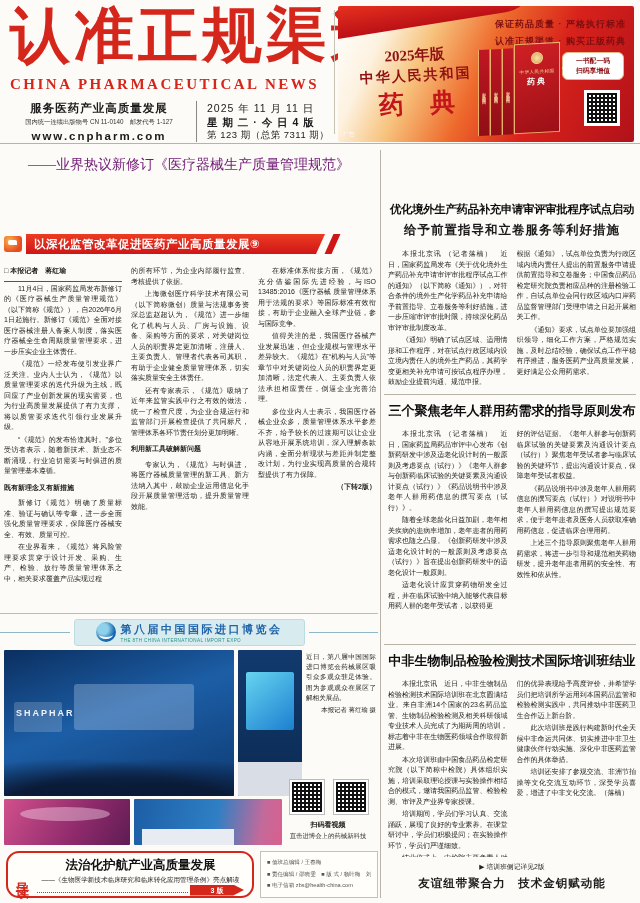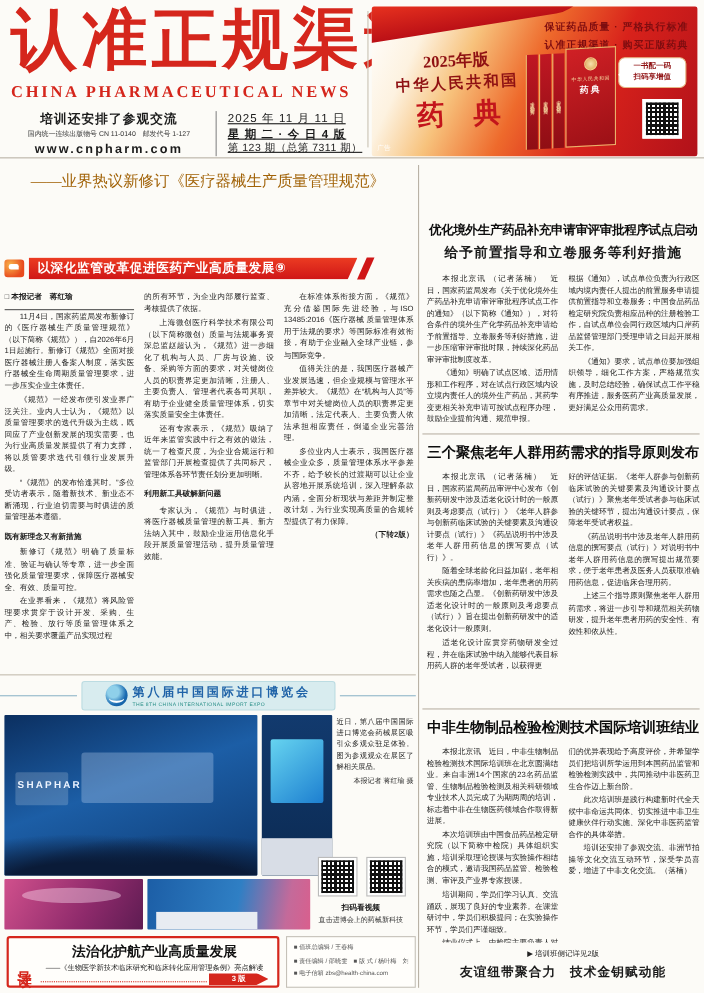--- a/index.html
+++ b/index.html
@@ -10,21 +10,21 @@
 
   
   .masthead{left:10px;top:6px;width:322px;height:134px;}
   .mh-title{font-size:60px;line-height:1;font-weight:900;color:#d5261c;letter-spacing:4px;white-space:nowrap;}
   .mh-en{margin-top:10px;font-size:15px;font-weight:bold;color:#d5261c;letter-spacing:2.5px;white-space:nowrap;}
   .mh-info{margin-top:8px;display:flex;align-items:stretch;}
   .mh-left{width:178px;text-align:center;}
   .mh-sup{font-size:11.5px;font-weight:bold;letter-spacing:1px;}
   .mh-pub{font-size:6.3px;color:#333;margin-top:2px;white-space:nowrap;}
   .mh-web{font-size:11.5px;font-weight:bold;letter-spacing:2px;margin-top:3px;}
-  .mh-right{border-left:1px solid #888;margin-left:8px;padding-left:10px;text-align:left;text-decoration:underline;}
+  .mh-right{border-left:1px solid #888;margin-left:8px;padding-left:10px;text-align:left;}
   .mh-right div{font-size:10.5px;letter-spacing:1px;line-height:1.35;}
   .mh-right .b{font-weight:bold;}
   .mh-right .s{font-size:9.5px;letter-spacing:0.5px;}
   .vline-mh{left:334px;top:10px;width:1px;height:124px;background:#c9c2b4;}
 
   
   .ad{left:338px;top:6px;width:296px;height:136px;overflow:hidden;border-radius:2px;
       background:linear-gradient(115deg,#ffffff 0%,#fdf2e0 16%,#f7c27c 30%,#ee6a2c 48%,#d8221b 68%,#b1111a 100%);}
   .ad-ribbon{position:absolute;left:-40px;top:-14px;width:240px;height:34px;background:linear-gradient(#e9331f,#bb1016);border-radius:0 0 120px 40px;transform:rotate(-9deg);}
   .ad-slogan{position:absolute;right:8px;top:10px;text-align:right;color:#7e0d10;font-weight:bold;font-size:9px;line-height:1.9;letter-spacing:1px;}
@@ -45,21 +45,21 @@
   .qr{background-color:#fff;background-image:repeating-linear-gradient(0deg,#111 0 2px,transparent 2px 4px),repeating-linear-gradient(90deg,#111 0 2px,transparent 2px 4px);}
   .ad-qr{position:absolute;right:14px;top:84px;width:36px;height:36px;border:3px solid #fff;}
   .ad-tag{position:absolute;left:5px;bottom:3px;font-size:6px;color:#ffffff;opacity:.85;}
 
   .rule-top{left:0;top:143px;width:640px;height:1px;background:#b9b2a6;}
   .vline-main{left:380px;top:150px;width:1px;height:748px;background:#b9b2a6;}
 
   
   .lead-head{left:0;top:148px;width:378px;text-align:center;}
   .lead-head h1{font-size:24px;font-weight:900;letter-spacing:1px;color:#0d0d0d;white-space:nowrap;}
-  .lead-head .dek{font-size:14px;margin-top:8px;color:#a16207;}
+  .lead-head .dek{font-size:14px;margin-top:8px;color:#701a75;}
   .series{left:4px;top:233px;width:332px;height:22px;display:flex;align-items:center;}
   .series-icon{width:18px;height:16px;border-radius:3px;background:radial-gradient(circle at 30% 30%,#f9b24a,#e84b1e 70%);margin-right:4px;position:relative;}
   .series-icon:after{content:"";position:absolute;left:4px;top:4px;width:9px;height:5px;background:#fff;border-radius:2px 2px 0 2px;}
   .series-bar{flex:1;height:20px;background:linear-gradient(#ec3c22,#cf1617);color:#fff;font-size:11.5px;font-weight:bold;line-height:20px;padding:0 12px 0 8px;clip-path:polygon(0 0,100% 0,calc(100% - 9px) 100%,0 100%);letter-spacing:0.5px;}
   .series-tail{width:7px;height:20px;background:#cf1617;transform:skewX(-24deg);margin-left:4px;}
 
   .bodycol p{font-size:7px;line-height:1.5;text-align:justify;text-indent:2em;margin-bottom:2px;color:#1d1d1d;}
   .bodycol p.ni{text-indent:0;}
   .byline{font-size:7.8px;font-weight:bold;text-indent:0 !important;border-bottom:1px solid #555;padding-bottom:4px;margin-bottom:5px;}
   .colsub{font-family:"Liberation Serif","DejaVu Serif",serif;font-weight:900;font-size:9.5px;text-align:center;text-indent:0 !important;margin:6px 0 5px !important;}
@@ -113,39 +113,39 @@
   .ph-b1 .spot{position:absolute;left:16px;top:8px;width:90px;height:14px;background:rgba(255,230,245,.4);border-radius:50%;}
   .ph-b2{left:134px;top:799px;width:148px;height:46px;background:linear-gradient(100deg,#1c5ea6 0%,#2f7fc4 55%,#c46a9a 85%,#d95f8d 100%);}
   .ph-b2 .counter{position:absolute;left:8px;bottom:0;width:92px;height:16px;background:#e8ecf2;}
   .expo-qr{left:290px;top:780px;width:86px;display:flex;gap:10px;}
   .expo-qr .qr{width:34px;height:34px;border:2px solid #fff;outline:1px solid #bbb;}
   .expo-qr-cap{left:272px;top:820px;width:112px;text-align:center;}
   .expo-qr-cap .l1{font-size:7px;font-weight:bold;color:#222;}
   .expo-qr-cap .l2{font-size:6.4px;color:#333;margin-top:2px;}
 
   
-  .daodu{left:6px;top:851px;width:248px;height:47px;border:2px solid #d5261c;border-radius:3px;display:flex;align-items:center;padding:3px 8px;gap:8px;background:#fffefb;}
+  .daodu{left:6px;top:851px;width:248px;height:47px;border:2px solid #d5261c;border-radius:13px;display:flex;align-items:center;padding:3px 8px;gap:8px;background:#fffefb;}
   .dd-label{writing-mode:vertical-rl;text-orientation:upright;font-size:13px;font-weight:900;color:#d5261c;letter-spacing:3px;line-height:1;}
   .dd-main{flex:1;position:relative;}
   .dd-title{text-align:center;font-size:12.5px;font-weight:900;color:#111;}
   .dd-dek{text-align:center;font-size:6.6px;color:#222;margin-top:2px;}
   .dd-dots{margin-top:3px;border-bottom:1px dotted #d5261c;height:5px;margin-right:56px;}
   .dd-arrow{position:absolute;right:0;bottom:-3px;width:54px;height:11px;background:#d5261c;clip-path:polygon(0 0,80% 0,100% 50%,80% 100%,0 100%);color:#fff;font-size:7px;font-weight:bold;text-align:center;line-height:11px;}
   .fbox{left:260px;top:851px;width:118px;height:47px;border:1px solid #c5c1b8;background:#fffefb;padding:5px 6px;}
   .fbox div{font-size:5.6px;color:#555;line-height:2.1;white-space:nowrap;overflow:hidden;}
 </style>
 </head>
 <body>
 
 <div class="abs masthead">
   <div class="mh-title serif">认准正规渠道</div>
   <div class="mh-en serif">CHINA  PHARMACEUTICAL  NEWS</div>
   <div class="mh-info">
     <div class="mh-left">
-      <div class="mh-sup">培训还安排了参观交流</div>
+      <div class="mh-sup">服务医药产业高质量发展</div>
       <div class="mh-pub">国内统一连续出版物号 CN 11-0140　邮发代号 1-127</div>
       <div class="mh-web">www.cnpharm.com</div>
     </div>
     <div class="mh-right">
       <div>2025 年 11 月 11 日</div>
       <div class="b">星 期 二 · 今 日 4 版</div>
       <div class="s">第 123 期（总第 7311 期）</div>
     </div>
   </div>
 </div>

